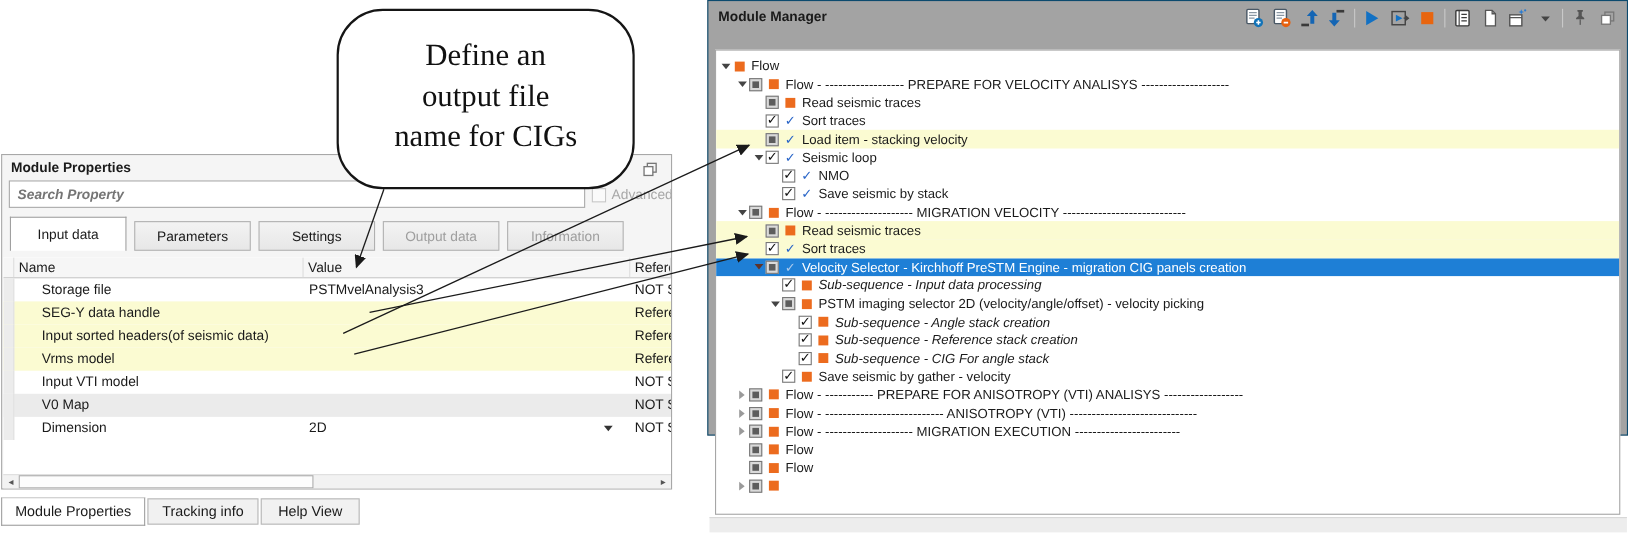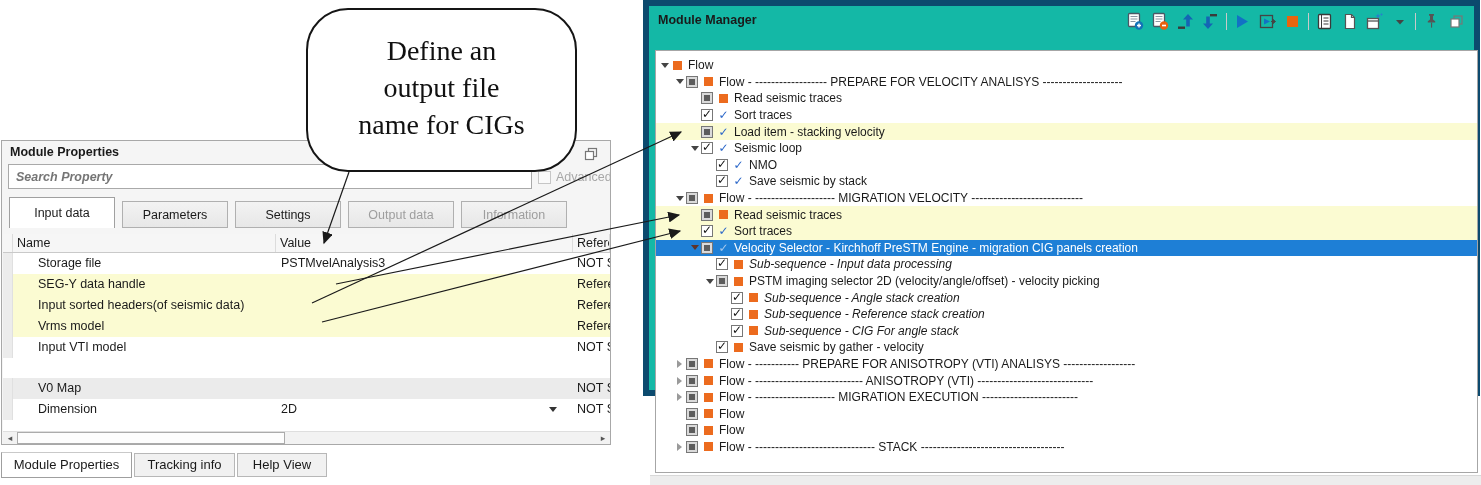--- a/index.html
+++ b/index.html
@@ -37,39 +37,39 @@
   .hc-name { width:263px; }
   .hc-value { width:297px; }
   .hc-ref { flex:1; }
   .prow { display:flex; height:21px; font-size:12.5px; color:#1a1a1a; }
   .pcell { white-space:nowrap; overflow:hidden; padding-top:3px; }
   .gutter { width:10px; background:#ececec; border-right:1px solid #e0e0e0; }
   .c-name { width:263px; padding-left:25px; }
   .c-value { width:297px; padding-left:5px; position:relative; }
   .c-ref { flex:1; padding-left:4px; }
   .prow.hl-yellow { background:#FBFBD2; }
-  .prow.hl-gray { background:#EBEBEB;margin-top:20px; }
+  .prow.hl-gray { background:#EBEBEB; }
   .val-caret { position:absolute; right:16px; top:8px; width:0; height:0;
     border-left:4px solid transparent; border-right:4px solid transparent;
     border-top:5px solid #333; }
 
   #lp-scrollbar { position:absolute; left:1px; top:290px; width:607px; height:13px;
     background:#f2f2f2; border-top:1px solid #dedede; }
   .sb-arrow { position:absolute; top:0; width:14px; height:13px; font-size:9px;
     color:#555; text-align:center; line-height:13px; }
   #sb-thumb { position:absolute; left:14px; top:0; width:268px; height:12px;
     background:#fdfdfd; border:1px solid #ababab; }
 
   .bottom-tab { position:absolute; font-size:13px; color:#1a1a1a; text-align:center; }
   .bottom-tab.active { background:#fff; border:1px solid #9f9f9f; border-top:1px solid #c9c9c9; z-index:2; }
   .bottom-tab.inactive { background:#f1f1f1; border:1px solid #b7b7b7; }
 
   
   #right-panel { left:643px; top:0; width:837px; height:396px;
-    background:#14b8a6; border:6px solid #0c4a6e; }
+    background:#a3a3a3; border:1px solid #0c4a6e; }
   #rp-title { position:absolute; left:9px; top:7px; font-size:12.5px; font-weight:bold; color:#1a1a1a; }
   #toolbar { position:absolute; right:8px; top:4px; display:flex; gap:6px; align-items:center; height:22px; }
   .tb-sep { width:1px; height:17px; background:#c9c9c9; }
   .tb-ico { width:19px; height:19px; display:flex; align-items:center; justify-content:center; }
 
   #tree-box { position:absolute; left:6px; top:44px; width:823px; height:423px;
     background:#fff; border:1px solid #a6a6a6; overflow:hidden; padding-top:6px; }
   .tree-row { height:16.6px; display:flex; align-items:center; font-size:12px;
     color:#1a1a1a; white-space:nowrap; }
   .tree-row.hl-yellow { background:#FBFBD2; }
@@ -492,21 +492,20 @@
         <span class="tree-label">Flow</span>
       </div>
       <div class="tree-row" style="padding-left: 17px;">
         <div class="exp-slot">
           <div class="exp-closed"></div>
         </div>
         <div class="cb partial"></div>
         <div class="ticon">
           <div class="sq-orange"></div>
         </div>
-        <span class="tree-label">Flow - ------------------------------ STACK ------------------------------------</span>
       </div>
     </div>
   <div id="rp-bottom-strip"></div>
 </div>
 
 <div id="callout" class="abs">
     <div>Define an</div>
     <div>output file</div>
     <div>name for CIGs</div>
   </div>

